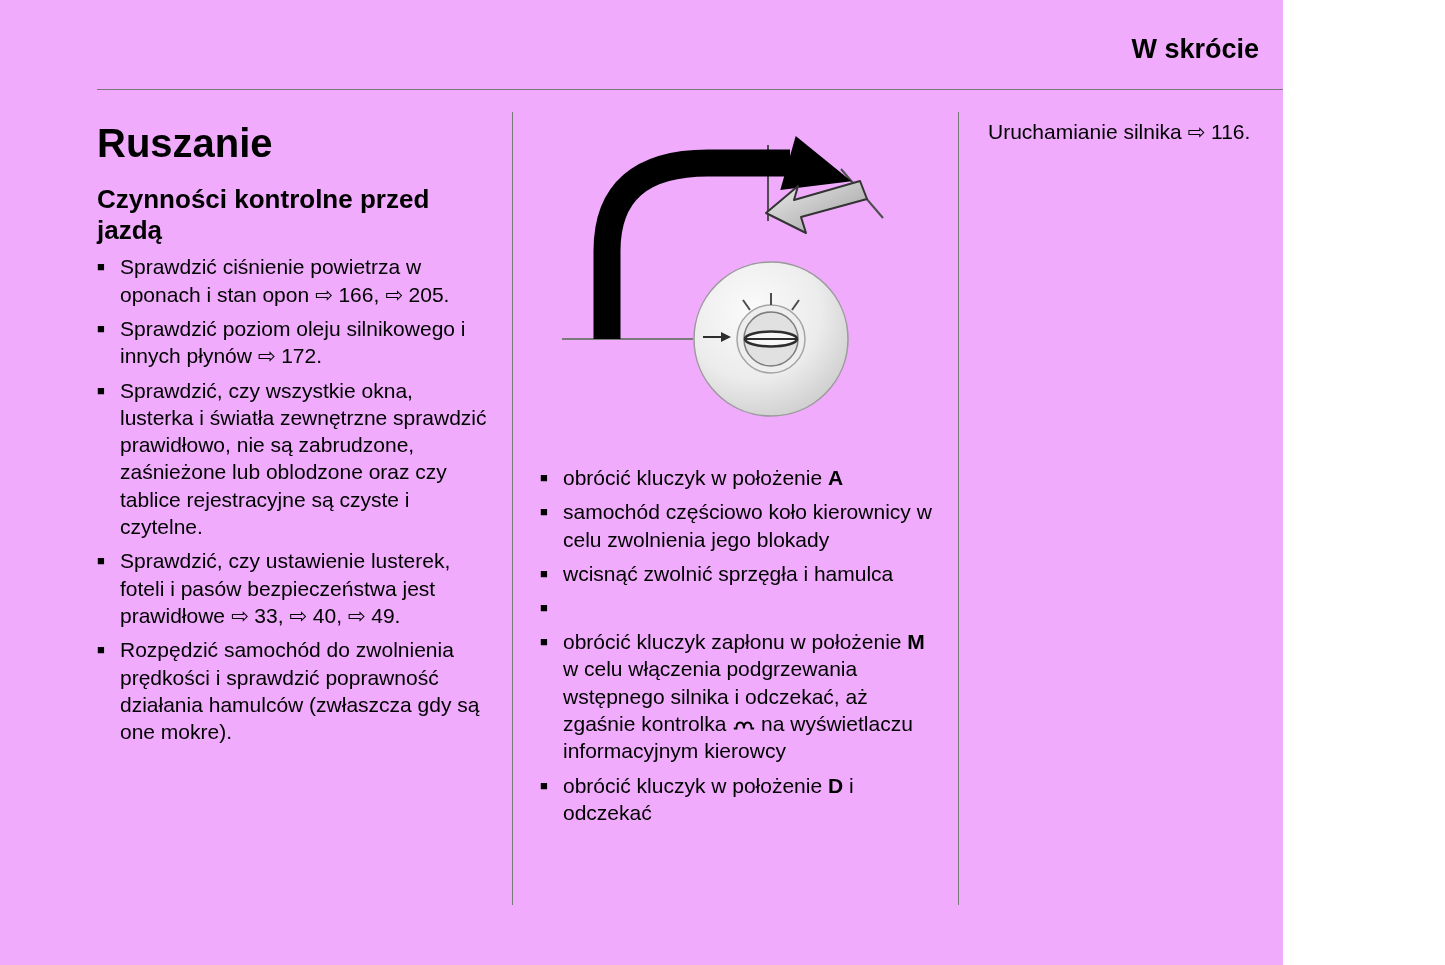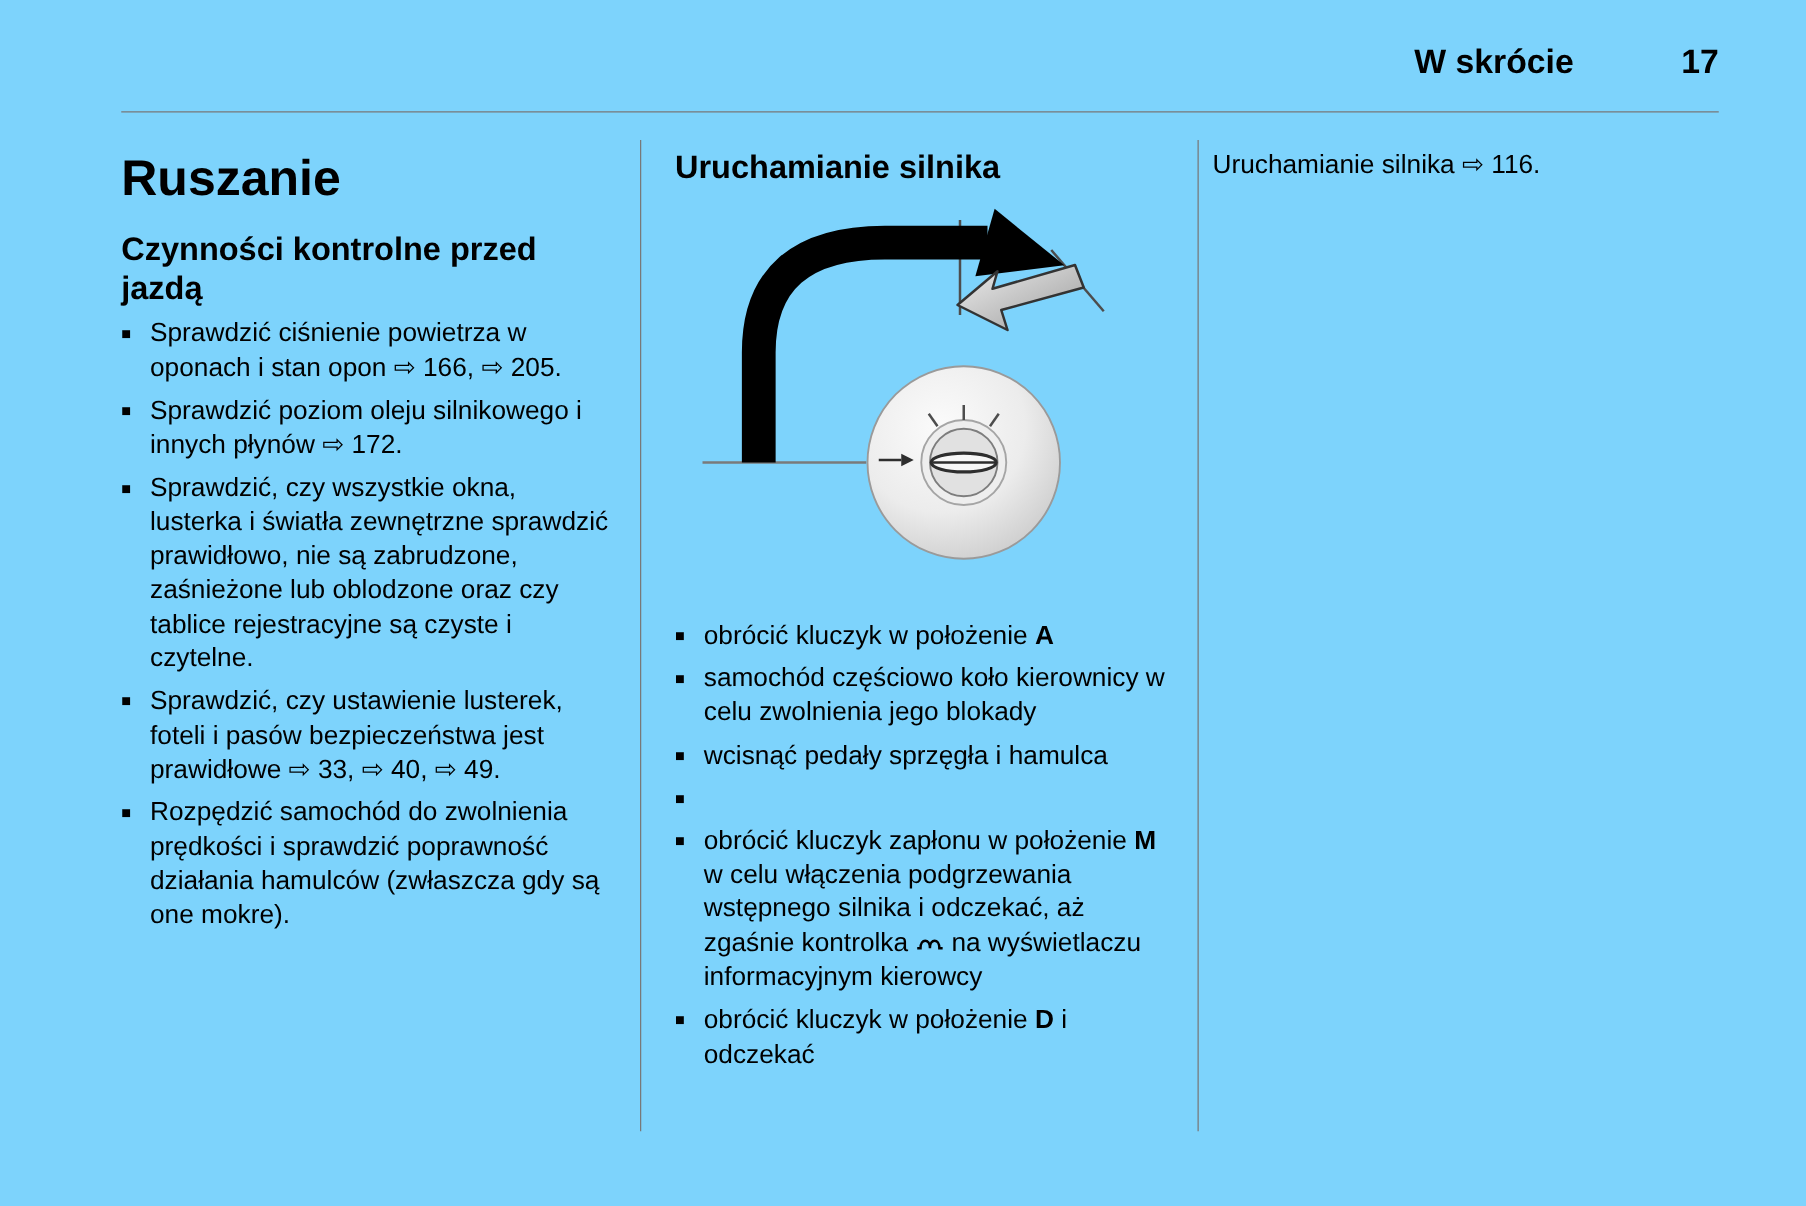--- a/index.html
+++ b/index.html
@@ -2,41 +2,41 @@
 <html><head>
 <meta charset="utf-8">
 <style>
   * { margin:0; padding:0; box-sizing:border-box; }
   html, body {
     width:1445px; height:965px;
     background:#ffffff;
     color:#000;
     font-family:"Liberation Sans","DejaVu Sans",sans-serif;
   }
-  .page { position:relative; width:1445px; height:965px; overflow:hidden; background:#7dd3fc; }
+  .page { position:relative; width:1283px; height:965px; overflow:hidden; background:#f0abfc; }
 
   .page-header {
     position:absolute; top:34px; left:97px; width:1278px;
     display:flex; justify-content:flex-end; align-items:baseline; gap:86px;
     font-size:27px; font-weight:bold;
   }
   .header-rule {
     position:absolute; top:89px; left:97px; width:1278px; height:1px;
     background:#787878;
   }
 
   .columns {
     position:absolute; top:112px; left:97px; width:1278px; height:793px;
     display:grid; grid-template-columns:415px 446px 417px;
   }
   .col { padding-top:6px; }
   .col2, .col3 { border-left:1px solid #787878; }
   .col1 { padding-right:24px; }
   .col2 { padding-left:27px; padding-right:22px; }
-  .col3 { padding-left:11px; padding-right:4px; }
+  .col3 { padding-left:29px; padding-right:4px; }
 
   h1 { font-size:40px; font-weight:bold; line-height:1.15; margin:2px 0 18px; }
   h2 { font-size:26px; font-weight:bold; line-height:1.18; margin:0 0 8px; }
   .col2 h2 { margin-bottom:0; }
 
   .bullets { list-style:none; font-size:21px; line-height:1.3; }
   .bullets li { display:flex; gap:10px; margin-bottom:7px; }
   .bullet-marker { flex:0 0 13px; font-size:13px; line-height:27px; }
   .bullet-text { display:block; }
   .b { font-weight:bold; }
@@ -79,21 +79,20 @@
             <span class="bullet-text"><span>Sprawdzić, czy ustawienie lusterek, foteli i pasów bezpieczeństwa jest prawidłowe ⇨ 33, ⇨ 40, ⇨ 49.</span></span>
           </li>
           <li>
             <span class="bullet-marker">■</span>
             <span class="bullet-text"><span>Rozpędzić samochód do zwolnienia prędkości i sprawdzić poprawność działania hamulców (zwłaszcza gdy są one mokre).</span></span>
           </li>
         </ul>
     </section>
 
     <section class="col col2">
-      <h2>Uruchamianie silnika</h2>
 
       <figure class="illustration">
         <svg viewBox="0 0 393 313" width="393" height="313">
           <defs>
             <radialGradient id="dialGrad" cx="38%" cy="32%" r="80%">
               <stop offset="0%" stop-color="#fbfbfb"></stop>
               <stop offset="55%" stop-color="#ececec"></stop>
               <stop offset="100%" stop-color="#c7c7c7"></stop>
             </radialGradient>
             <linearGradient id="grayArrowGrad" x1="0" y1="0" x2="1" y2="1">
@@ -133,21 +132,21 @@
           <li>
             <span class="bullet-marker">■</span>
             <span class="bullet-text"><span>obrócić kluczyk w położenie </span><span class="b">A</span></span>
           </li>
           <li>
             <span class="bullet-marker">■</span>
             <span class="bullet-text"><span>samochód częściowo koło kierownicy w celu zwolnienia jego blokady</span></span>
           </li>
           <li>
             <span class="bullet-marker">■</span>
-            <span class="bullet-text"><span>wcisnąć pedały sprzęgła i hamulca</span></span>
+            <span class="bullet-text"><span>wcisnąć zwolnić sprzęgła i hamulca</span></span>
           </li>
           <li>
             <span class="bullet-marker">■</span>
           </li>
           <li>
             <span class="bullet-marker">■</span>
             <span class="bullet-text"><span>obrócić kluczyk zapłonu w położenie </span><span class="b">M</span><span> w celu włączenia podgrzewania wstępnego silnika i odczekać, aż zgaśnie kontrolka </span><span class="glow-icon"><svg viewBox="0 0 26 18" width="23" height="16">
                   <path d="M2 13 h3 c0-9 8.5-9 8.5 0 c0-9 8.5-9 8.5 0 h3" fill="none" stroke="#000" stroke-width="2.2"></path>
                 </svg></span><span> na wyświetlaczu informacyjnym kierowcy</span></span>
           </li>

